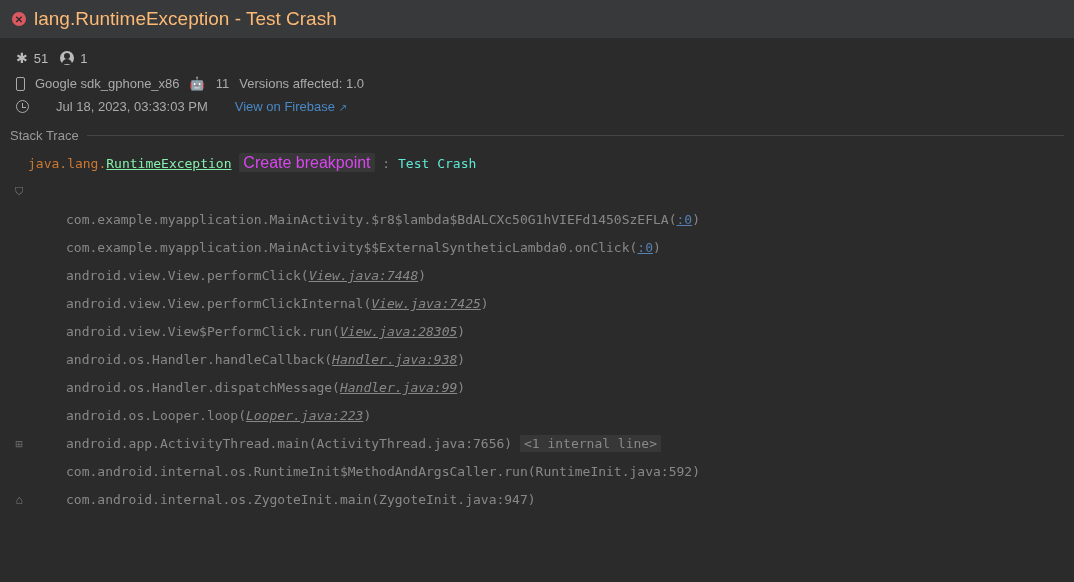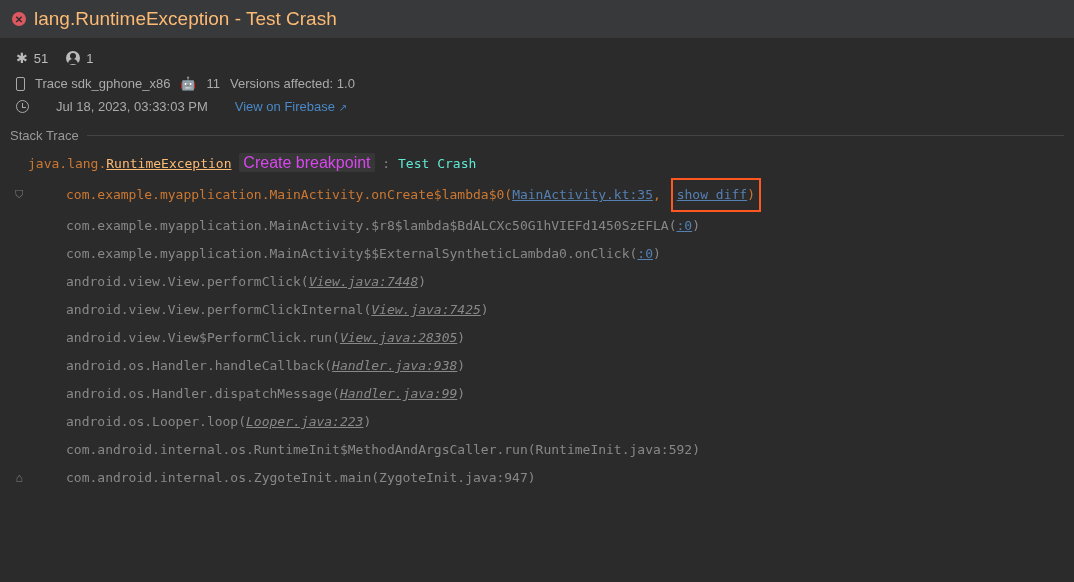--- a/index.html
+++ b/index.html
@@ -32,21 +32,21 @@
       font-size: 10px;
     }
     .header-title {
       color: #fdba74;
       font-size: 19px;
     }
     .stats-row {
       padding: 12px 16px 6px;
       display: flex;
       align-items: center;
-      gap: 18px;
+      gap: 12px;
     }
     .stat-item {
       display: flex;
       align-items: center;
       gap: 6px;
       color: #bbbbbb;
     }
     .bug-icon::before {
       content: "✱";
       font-size: 14px;
@@ -166,21 +166,21 @@
       width: 18px;
       flex-shrink: 0;
       text-align: center;
       color: #666;
       font-size: 12px;
     }
     .exception-class {
       color: #cc7832;
     }
     .exception-name {
-      color: #fdba74;
+      color: #86efac;
       text-decoration: underline;
     }
     .create-breakpoint {
       color: #d946ef;
       background: rgba(150,150,150,0.12);
       padding: 1px 4px;
       border-radius: 2px;
       font-family: -apple-system, sans-serif;
       font-size: 16px;
     }
@@ -251,21 +251,21 @@
     <span>51</span>
   </span>
   <span class="stat-item">
     <span class="user-icon"></span>
     <span>1</span>
   </span>
 </div>
 
 <div class="device-row">
   <span class="phone-icon"></span>
-  <span>Trace sdk_gphone_x86</span>
+  <span>Google sdk_gphone_x86</span>
   <span class="android-icon">🤖</span>
   <span>11</span>
   <span>Versions affected: 1.0</span>
 </div>
 
 <div class="date-row">
   <span class="clock-icon"></span>
   <span>Jul 18, 2023, 03:33:03 PM</span>
   <span class="firebase-link">
     <span>View on Firebase</span>
@@ -281,26 +281,20 @@
   <div class="stack-line">
     <span class="gutter"></span>
     <span>
       <span class="exception-class">java.lang.</span><span class="exception-name">RuntimeException</span>
       <span class="create-breakpoint">Create breakpoint</span><span class="punct"> : </span><span class="test-crash">Test Crash</span>
     </span>
   </div>
 
   <div class="stack-line">
     <span class="gutter gutter-shield">⛉</span>
-    <span class="indent">
-      <span class="method-call">com.example.myapplication.MainActivity.onCreate$lambda$0(</span><span class="file-link">MainActivity.kt:35</span><span class="method-call">, </span><span class="show-diff-box">
-          <span class="show-diff">show diff</span>
-          <span class="method-call">)</span>
-        </span>
-    </span>
   </div>
 
   <div class="stack-line">
     <span class="gutter"></span>
     <span class="indent">
       <span class="method-gray">com.example.myapplication.MainActivity.$r8$lambda$BdALCXc50G1hVIEFd1450SzEFLA(</span><span class="file-link">:0</span><span class="method-gray">)</span>
     </span>
   </div>
 
   <div class="stack-line">
@@ -345,20 +339,27 @@
     </span>
   </div>
 
   <div class="stack-line">
     <span class="gutter"></span>
     <span class="indent">
       <span class="method-gray">android.os.Looper.loop(</span><span class="file-nolink">Looper.java:223</span><span class="method-gray">)</span>
     </span>
   </div>
 
+  <div class="stack-line">
+    <span class="gutter gutter-plus"></span>
+    <span class="indent">
+      <span class="method-gray">android.app.ActivityThread.main(ActivityThread.java:7656)</span>
+      <span class="internal-line">&lt;1 internal line&gt;</span>
+    </span>
+  </div>
 
   <div class="stack-line">
     <span class="gutter"></span>
     <span class="indent">
       <span class="method-gray">com.android.internal.os.RuntimeInit$MethodAndArgsCaller.run(RuntimeInit.java:592)</span>
     </span>
   </div>
 
   <div class="stack-line">
     <span class="gutter gutter-home"></span>

